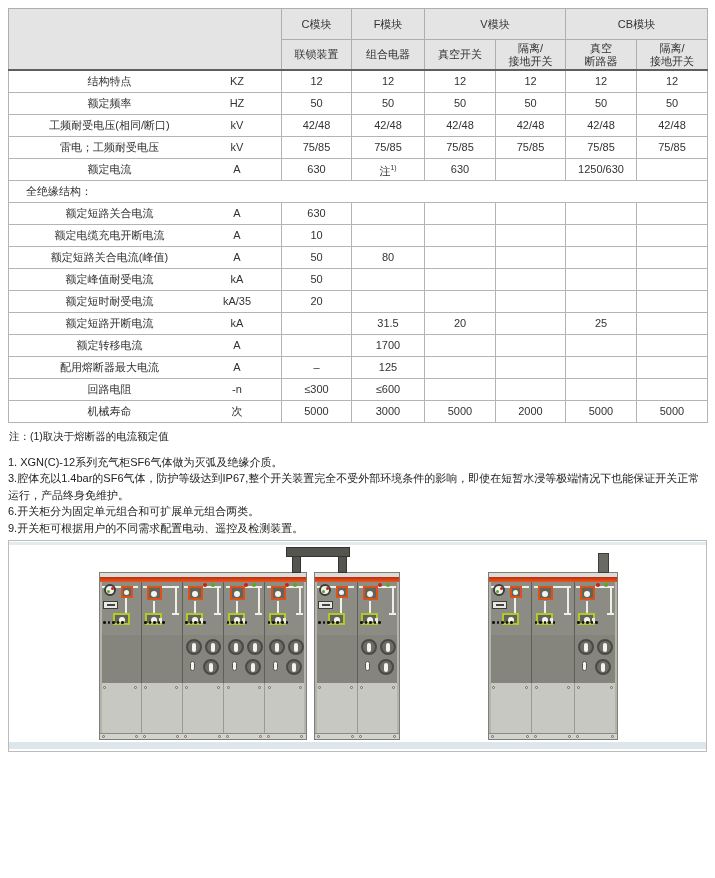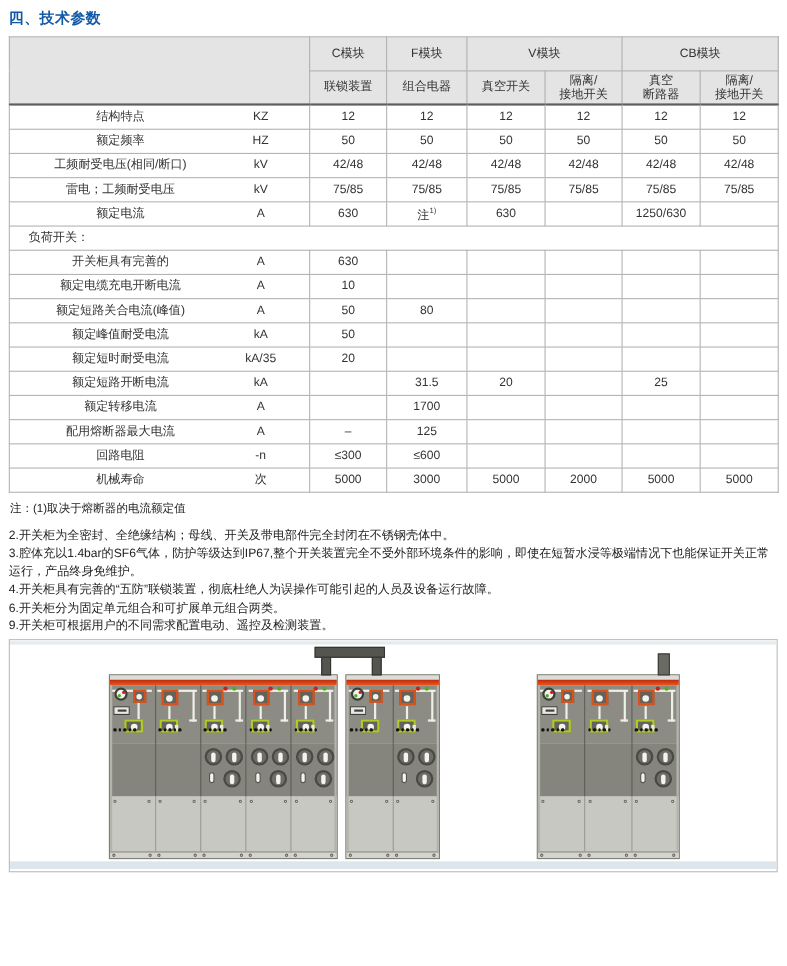--- a/index.html
+++ b/index.html
@@ -28,21 +28,20 @@
 
   .features div{font-size:11px;line-height:16.4px;color:#222;}
 
   
   .figure{position:relative;width:699px;height:212px;border:1px solid #bcbcbc;background:#fff;overflow:hidden;margin-top:4px;box-sizing:border-box;}
 </style>
 </head>
 <body>
 
 <div class="page">
-  <div class="sec-title">四、技术参数</div>
 
   <table class="params">
     <colgroup>
       <col style="width:273px">
         <col style="width:70px">
         <col style="width:73px">
       <col style="width:71px">
         <col style="width:70px">
         <col style="width:71px">
         <col style="width:71px">
@@ -129,26 +128,26 @@
             </div>
           </td>
           <td>630</td>
           <td>注<span class="sup">1)</span></td>
           <td>630</td>
           <td></td>
           <td>1250/630</td>
           <td></td>
         </tr>
         <tr class="sec">
-          <td colspan="7">负荷开关：</td>
-        </tr>
-        <tr>
-          <td class="lbl">
-            <div class="lbl-in">
-              <span class="p-name">开关柜具有完善的</span>
+          <td colspan="7">全绝缘结构：</td>
+        </tr>
+        <tr>
+          <td class="lbl">
+            <div class="lbl-in">
+              <span class="p-name">额定短路关合电流</span>
               <span class="p-unit">A</span>
             </div>
           </td>
           <td>630</td>
           <td></td>
           <td></td>
           <td></td>
           <td></td>
           <td></td>
         </tr>
@@ -277,23 +276,22 @@
           <td>2000</td>
           <td>5000</td>
           <td>5000</td>
         </tr>
       </tbody>
   </table>
 
   <div class="footnote">注：(1)取决于熔断器的电流额定值</div>
 
   <div class="features">
-      <div>2.开关柜为全密封、全绝缘结构；母线、开关及带电部件完全封闭在不锈钢壳体中。</div>
+      <div>1. XGN(C)-12系列充气柜SF6气体做为灭弧及绝缘介质。</div>
       <div>3.腔体充以1.4bar的SF6气体，防护等级达到IP67,整个开关装置完全不受外部环境条件的影响，即使在短暂水浸等极端情况下也能保证开关正常运行，产品终身免维护。</div>
-      <div>4.开关柜具有完善的“五防”联锁装置，彻底杜绝人为误操作可能引起的人员及设备运行故障。</div>
       <div>6.开关柜分为固定单元组合和可扩展单元组合两类。</div>
       <div>9.开关柜可根据用户的不同需求配置电动、遥控及检测装置。</div>
     </div>
 
   <div class="figure">
       <div style="position: absolute; left: 0px; top: 1px; width: 697px; height: 3px; background: rgb(227, 235, 238);"></div>
       <div style="position: absolute; left: 0px; top: 201px; width: 697px; height: 7px; background: rgb(221, 230, 234);"></div>
       <div style="position: absolute; left: 90px; top: 31px; width: 208px; height: 168px; border: 1px solid rgb(126, 126, 120); background: rgb(200, 200, 194); box-sizing: border-box;">
         <div style="position: absolute; left: 0px; top: 0px; width: 206px; height: 4px; background: rgb(220, 220, 216);"></div>
         <div style="position: absolute; left: 0px; top: 4px; width: 206px; height: 5px; background: linear-gradient(rgb(192, 44, 12), rgb(232, 88, 30));"></div>

